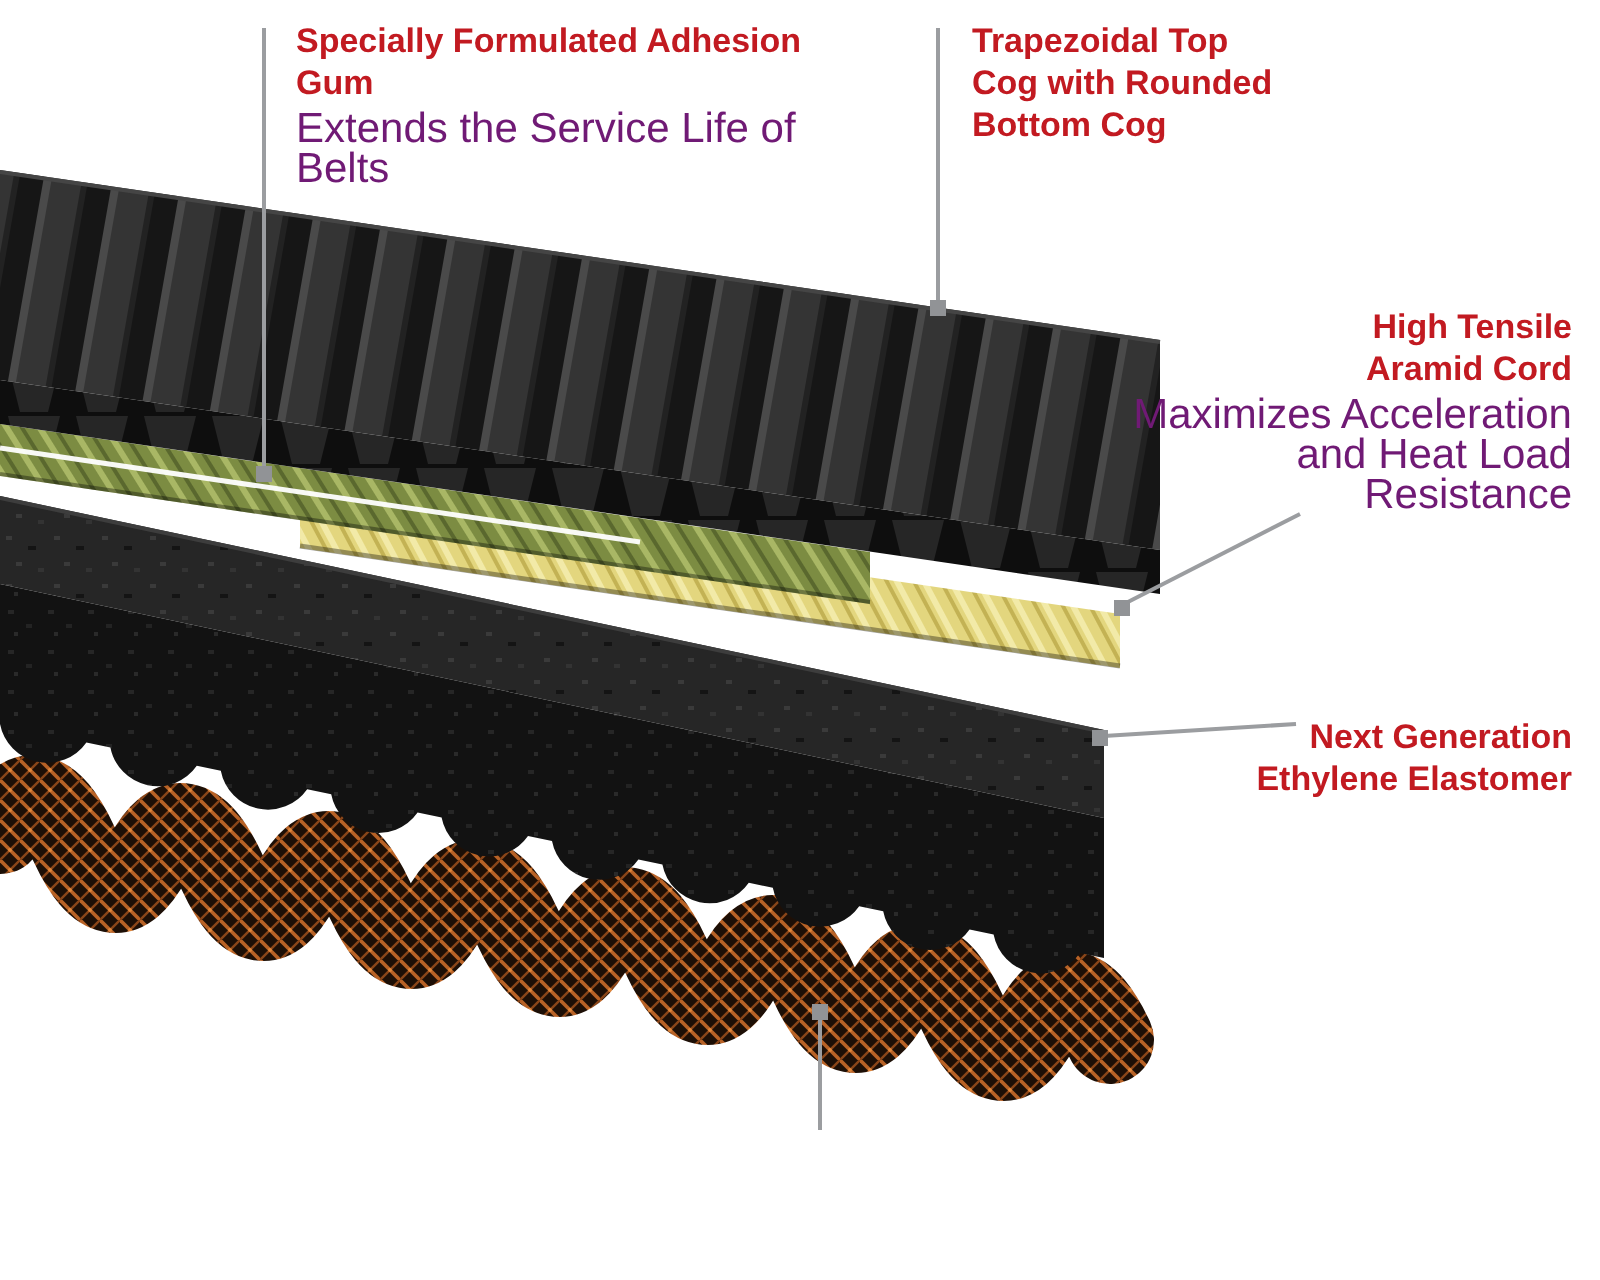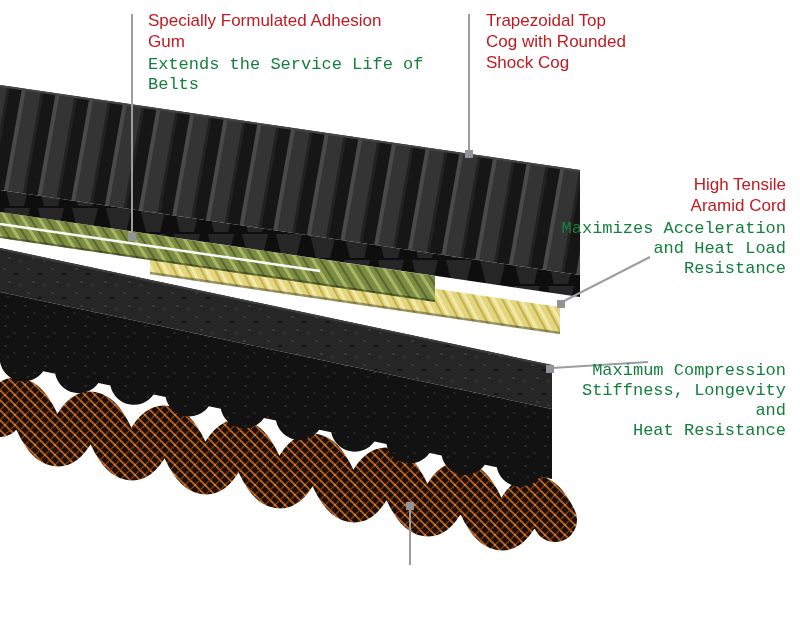--- a/index.html
+++ b/index.html
@@ -4,31 +4,30 @@
 <style>
   html,body{margin:0;padding:0;}
   body{
     width:800px;height:640px;position:relative;overflow:hidden;
     background:#ffffff;font-family:"Liberation Sans",sans-serif;
   }
   #belt-art{position:absolute;left:0;top:0;z-index:1;}
   .callout{position:absolute;z-index:2;}
   .callout .title{
     margin:0;color:#c21a21;font-size:17px;line-height:21px;
-    font-weight:normal;white-space:pre-line;
+    font-weight:bold;white-space:pre-line;
   }
   .callout .body{
-    margin:3px 0 0 0;color:#15803d;font-size:17px;line-height:20px;
+    margin:3px 0 0 0;color:#701a75;font-size:21px;line-height:20px;
     white-space:pre-line;
-    font-family:Liberation Mono, monospace;
   }
   .align-right{text-align:right;}
   #callout-adhesion-gum{left:148px;top:10px;width:280px;}
   #callout-top-cog{left:486px;top:10px;width:240px;}
-  #callout-aramid-cord{right:14px;top:174px;width:230px;text-align:right;}
+  #callout-aramid-cord{right:14px;top:153px;width:230px;text-align:right;}
   #callout-elastomer{right:14px;top:358px;width:240px;}
   #callout-fabric-jacket{left:428px;top:566px;width:260px;}
 </style>
 </head>
 <body>
 
 <svg id="belt-art" width="800" height="640" viewBox="0 0 800 640" xmlns="http://www.w3.org/2000/svg">
   <defs>
     <pattern id="ribs" width="34" height="34" patternUnits="userSpaceOnUse" patternTransform="rotate(10)">
       <rect width="34" height="34" fill="#161616"></rect>
@@ -135,30 +134,29 @@
 
 <div class="callout" id="callout-adhesion-gum">
   <h3 class="title">Specially Formulated Adhesion
 Gum</h3>
   <p class="body">Extends the Service Life of Belts</p>
 </div>
 
 <div class="callout" id="callout-top-cog">
   <h3 class="title">Trapezoidal Top
 Cog with Rounded
-Shock Cog</h3>
+Bottom Cog</h3>
 </div>
 
 <div class="callout align-right" id="callout-aramid-cord">
   <h3 class="title">High Tensile
 Aramid Cord</h3>
   <p class="body">Maximizes Acceleration
 and Heat Load Resistance</p>
 </div>
 
 <div class="callout align-right" id="callout-elastomer">
-  <p class="body">Maximum Compression
-Stiffness, Longevity and
-Heat Resistance</p>
+  <h3 class="title">Next Generation
+Ethylene Elastomer</h3>
 </div>
 
 <div class="callout" id="callout-fabric-jacket">
 </div>
 
 </body></html>

